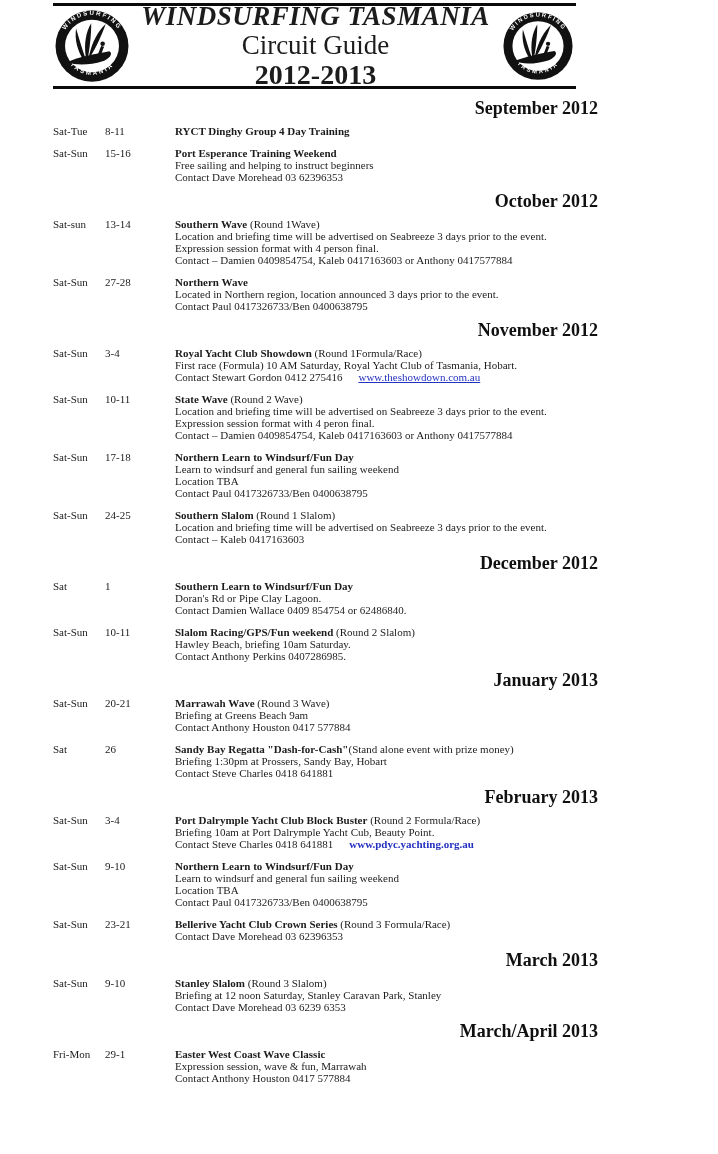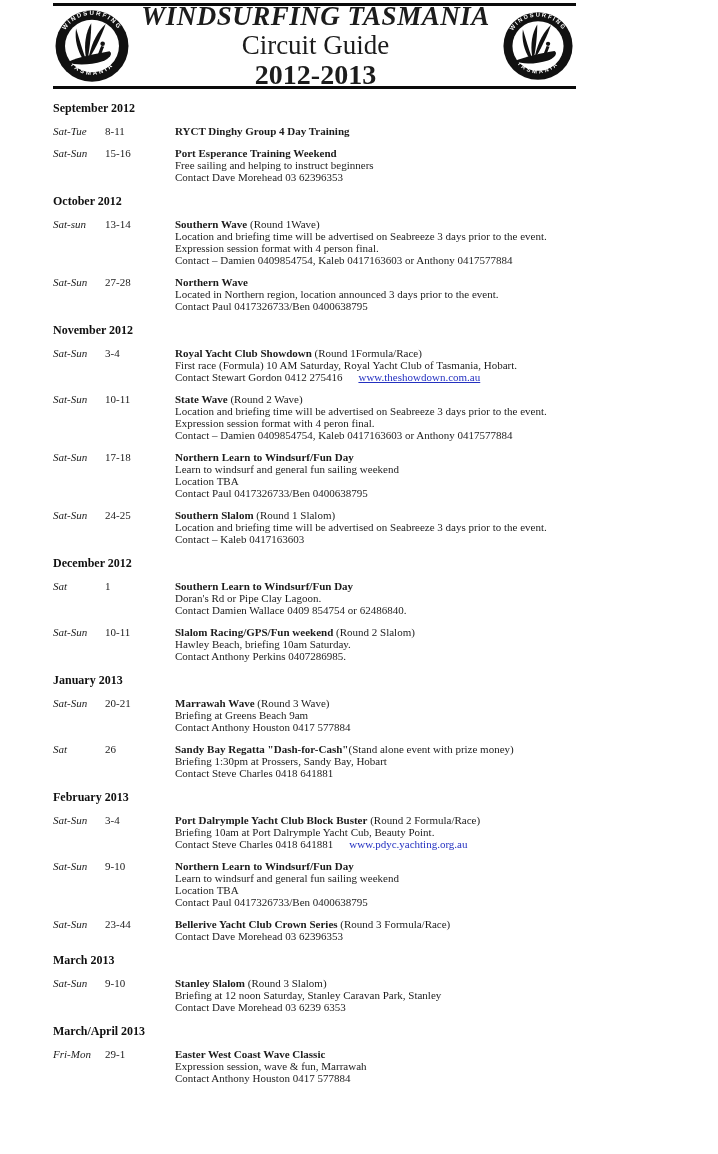--- a/index.html
+++ b/index.html
@@ -21,32 +21,32 @@
   }
   .logo{flex:0 0 auto;}
   .masthead-titles{flex:1 1 auto;text-align:center;line-height:1.04;padding-bottom:1px;}
   .org-title{font-size:27px;font-weight:bold;font-style:italic;letter-spacing:.5px;white-space:nowrap;}
   .doc-title{font-size:27px;font-weight:normal;margin-top:1px;}
   .season{font-size:28px;font-weight:bold;margin-top:1px;}
   
   .schedule{position:absolute;left:53px;top:97px;width:545px;}
   .month-section{margin:0;}
   .month-heading{
-    font-size:12px;font-weight:bold;color:#101010;
-    margin:8px 0 9px 0;line-height:16px;
+    font-size:18px;font-weight:bold;color:#101010;
+    margin:8px 0 9px 0;line-height:16px;text-align:right;
   }
   .month-section:first-child .month-heading{margin-top:3px;}
   .event-row{display:flex;align-items:flex-start;margin:0 0 10px 0;font-size:11px;line-height:12px;}
-  .ev-days{flex:0 0 52px;font-style:italic;}
+  .ev-days{flex:0 0 52px;}
   .ev-dates{flex:0 0 70px;}
   .ev-desc{flex:1 1 auto;}
   .ev-title{font-weight:bold;}
   .ev-line{margin-top:0;}
   a.ev-link{color:#2330c0;margin-left:16px;cursor:pointer;}
-  a.ev-link.no-underline{text-decoration:none;}
+  a.ev-link.no-underline{text-decoration:none;font-weight:bold;}
 </style>
 </head>
 <body>
 
 <div class="page">
 
   <div class="rule rule-top"></div>
 
   <div class="masthead">
 
@@ -246,21 +246,21 @@
           <div class="ev-dates">9-10</div>
           <div class="ev-desc">
             <div class="ev-titleline"><span class="ev-title">Northern Learn to Windsurf/Fun Day</span></div>
             <div class="ev-line">Learn to windsurf and general fun sailing weekend</div>
             <div class="ev-line">Location TBA</div>
             <div class="ev-line">Contact Paul 0417326733/Ben 0400638795</div>
           </div>
         </div>
         <div class="event-row">
           <div class="ev-days">Sat-Sun</div>
-          <div class="ev-dates">23-44</div>
+          <div class="ev-dates">23-21</div>
           <div class="ev-desc">
             <div class="ev-titleline"><span class="ev-title">Bellerive Yacht Club Crown Series</span><span class="ev-suffix"> (Round 3 Formula/Race)</span></div>
             <div class="ev-line">Contact Dave Morehead 03 62396353</div>
           </div>
         </div>
       </section>
       <section class="month-section">
         <h2 class="month-heading">March 2013</h2>
         <div class="event-row">
           <div class="ev-days">Sat-Sun</div>

